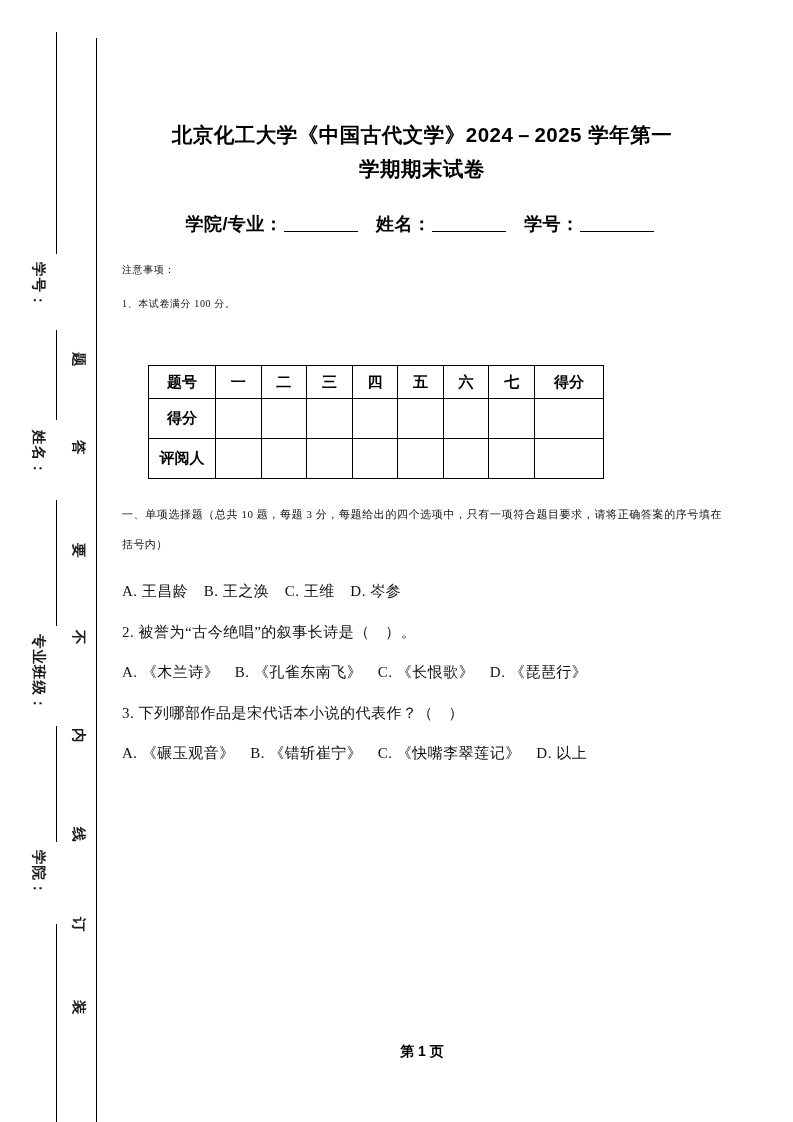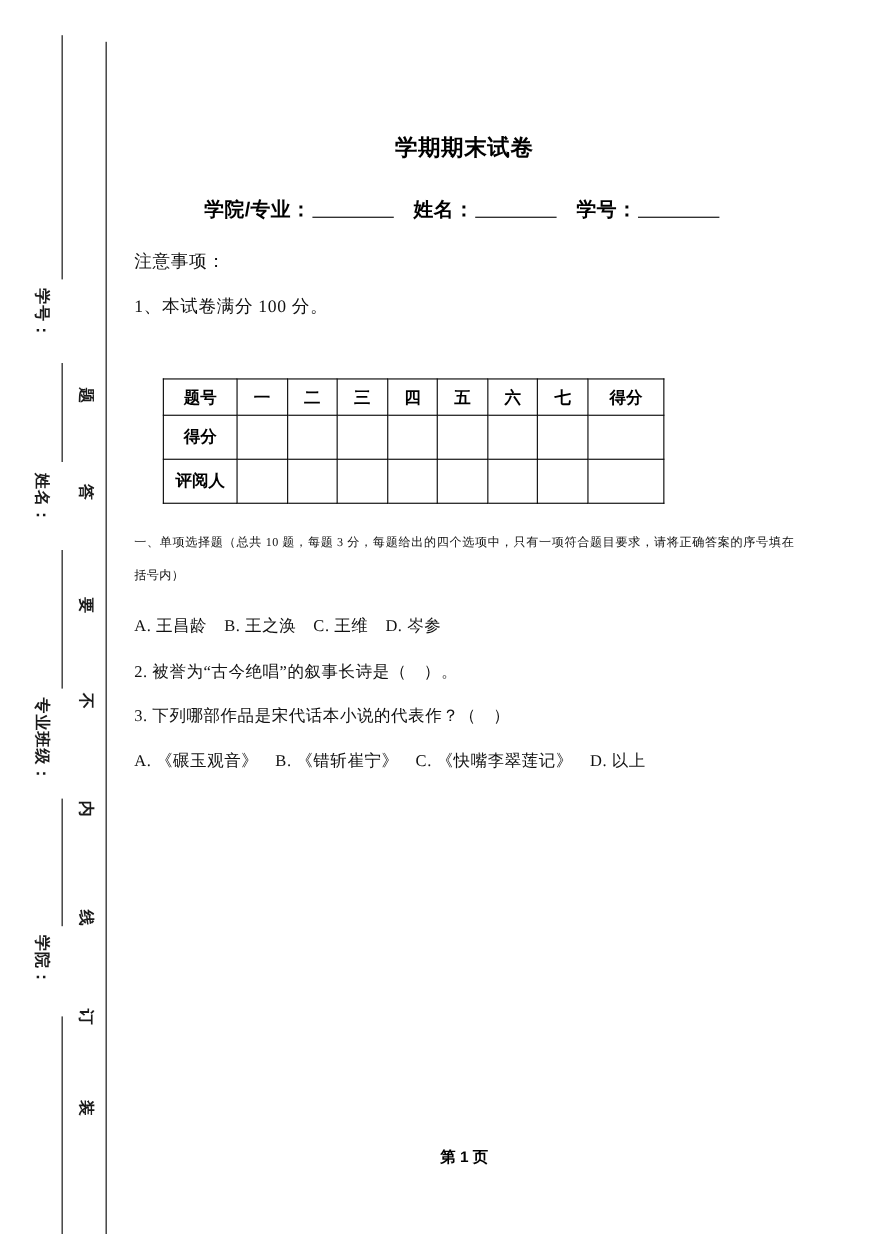--- a/index.html
+++ b/index.html
@@ -81,21 +81,21 @@
     margin: 0 4px 0 1px;
     vertical-align: -2px;
   }
   .info-gap { display: inline-block; width: 14px; }
 
   .notes {
     margin: 0;
     padding-top: 22px;
   }
   .note-row {
-    font-size: 16px;
+    font-size: 10px;
     line-height: 1.1;
     padding-top: 23px;
     letter-spacing: 0.6px;
     color: #111;
   }
   .note-row:first-child { padding-top: 6px; }
   .u-val {
     border-bottom: 1.2px solid #000;
     padding: 0 3px;
   }
@@ -181,20 +181,21 @@
 <div class="vtext vtext-inner" style="left:88px;top:543px;">要</div>
 <div class="vtext vtext-inner" style="left:88px;top:630px;">不</div>
 <div class="vtext vtext-inner" style="left:88px;top:728px;">内</div>
 <div class="vtext vtext-inner" style="left:88px;top:827px;">线</div>
 <div class="vtext vtext-inner" style="left:88px;top:917px;">订</div>
 <div class="vtext vtext-inner" style="left:88px;top:1000px;">装</div>
 
 <div class="content">
 
   <h1 class="doc-title">
+    <span>北京化工大学《中国古代文学》2024－2025 学年第一</span>
     <span class="t-line2">学期期末试卷</span>
   </h1>
 
   <div class="info-line">
     <span>学院/专业：</span><span class="blank"></span><span class="info-gap"></span><span>姓名：</span><span class="blank"></span><span class="info-gap"></span><span>学号：</span><span class="blank"></span>
   </div>
 
   <div class="notes">
     <div class="note-row">注意事项：</div>
     <div class="note-row">1、本试卷满分 100 分。</div>
@@ -239,20 +240,21 @@
       </tbody>
     </table>
   </div>
 
   <div class="section">
     <div class="sec-head">一、单项选择题（总共 10 题，每题 3 分，每题给出的四个选项中，只有一项符合题目要求，请将正确答案的序号填在括号内）</div>
 
     <div class="q-opts">A. 王昌龄　B. 王之涣　C. 王维　D. 岑参</div>
 
     <div class="q-stem">2. 被誉为“古今绝唱”的叙事长诗是（　）。</div>
+    <div class="q-opts">A. 《木兰诗》　B. 《孔雀东南飞》　C. 《长恨歌》　D. 《琵琶行》</div>
 
     <div class="q-stem">3. 下列哪部作品是宋代话本小说的代表作？（　）</div>
     <div class="q-opts">A. 《碾玉观音》　B. 《错斩崔宁》　C. 《快嘴李翠莲记》　D. 以上</div>
   </div>
 
 </div>
 
 <div class="page-footer">第 1 页</div>
 
 </body></html>

